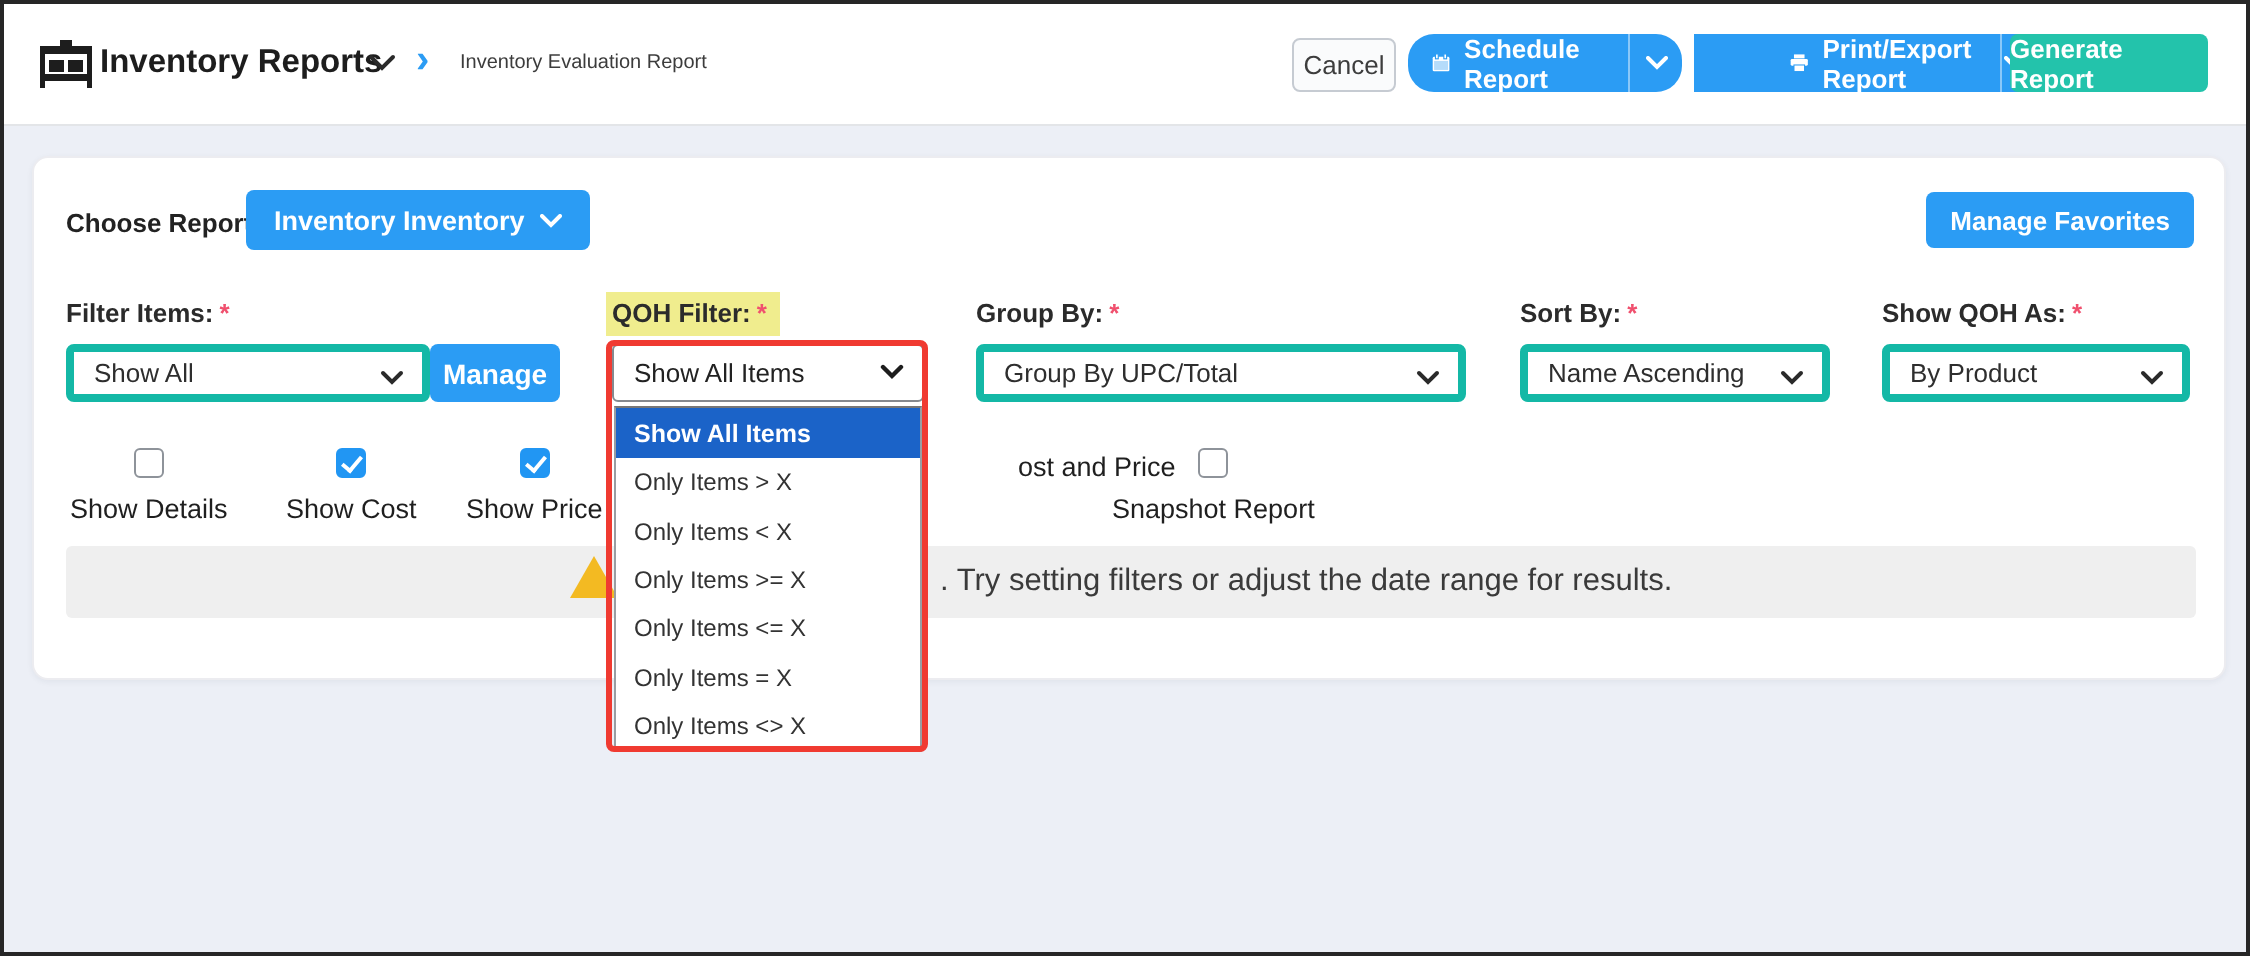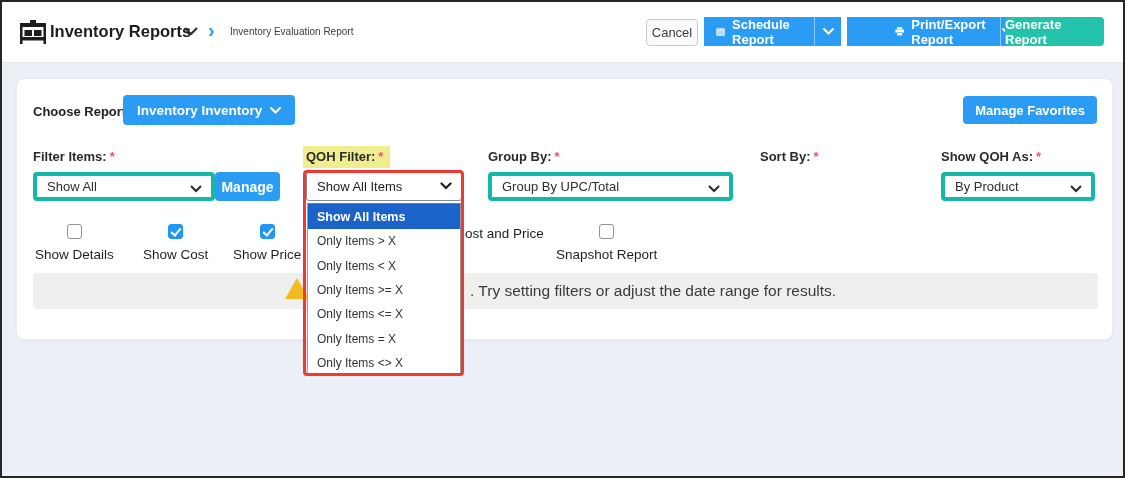--- a/index.html
+++ b/index.html
@@ -20,21 +20,21 @@
   .page-title { position: absolute; left: 48px; top: 20px; font-size: 16.5px; font-weight: 700; color: #1d1d1d; }
   .title-chevron { position: absolute; left: 182px; top: 25px; }
   .crumb-arrow { position: absolute; left: 206px; top: 17px; font-size: 20px; font-weight: 700; color: #2b9cf4; }
   .crumb-text { position: absolute; left: 228px; top: 24px; font-size: 10px; color: #3c3c3c; }
   .btn { display: flex; align-items: center; justify-content: center; border-radius: 4px; cursor: default; }
   .btn-cancel {
     position: absolute; left: 644px; top: 17px; width: 52px; height: 27px;
     background: #fafbfc; border: 1px solid #c6cbd2; color: #3d3d3d; font-size: 13px;
   }
   .btn-split { position: absolute; top: 15px; height: 29px; background: #2b9cf4; color: #fff; font-size: 13px; font-weight: 700; display: flex; align-items: center; }
-  .btn-schedule { left: 702px; width: 137px; }
+  .btn-schedule { left: 702px; width: 137px; border-radius: 13px; }
   .btn-print { left: 845px; width: 168px; padding-left: 36px; }
   .split-main { display: flex; align-items: center; gap: 7px; padding: 0 10px 0 12px; flex: 1; }
   .split-divider { width: 1px; align-self: stretch; background: rgba(255,255,255,.45); }
   .split-caret { width: 26px; display: flex; align-items: center; justify-content: center; }
   .btn-generate {
     position: absolute; left: 1003px; top: 15px; width: 99px; height: 29px;
     background: #23c3ab; color: #fff; font-size: 13px; font-weight: 700;
   }
   
   .card {
@@ -67,21 +67,21 @@
   }
   
   .cb-item { position: absolute; top: 145px; display: flex; align-items: center; gap: 8px; height: 17px; flex-direction: column; }
   .cb { width: 15px; height: 15px; border: 1.5px solid #8e939a; border-radius: 3px; background: #fff; position: relative; flex: none; }
   .cb.checked { background: #2196f3; border-color: #2196f3; }
   .cb.checked::after {
     content: ""; position: absolute; left: 4px; top: 0.5px; width: 4px; height: 8px;
     border-right: 2px solid #fff; border-bottom: 2px solid #fff; transform: rotate(40deg);
   }
   .cb-label { font-size: 13.5px; color: #1f1f1f; white-space: nowrap; }
-  .cb-fragment { position: absolute; left: 448px; top: 147px; font-size: 13.5px; color: #1f1f1f; white-space: nowrap; }
+  .cb-fragment { position: absolute; left: 448px; top: 147px; font-size: 13.5px; color: #1f1f1f; white-space: nowrap; padding-left: 44px; }
   
   .warn-bar {
     position: absolute; left: 16px; top: 194px; width: 1065px; height: 36px;
     background: #efefef; border-radius: 3px;
   }
   .warn-icon { position: absolute; left: 252px; top: 5px; }
   .warn-text { position: absolute; left: 437px; top: 0; line-height: 36px; font-size: 15.5px; color: #3a3a3a; white-space: nowrap; }
   
   .qoh-select {
     position: absolute; left: 289px; top: 93px; width: 156px; height: 29px; z-index: 5;
@@ -184,20 +184,26 @@
       </svg>
   </div>
   <div class="btn btn-manage-sm">Manage</div>
 
   <div class="sel" style="left:471px; width:245px">
     <span>Group By UPC/Total</span>
     <svg class="sel-caret" width="12" height="8" viewBox="0 0 12 8">
         <polyline points="1.5,1.5 6,6 10.5,1.5" fill="none" stroke="#2a2a2a" stroke-width="2" stroke-linecap="round"></polyline>
       </svg>
   </div>
+  <div class="sel" style="left:743px; width:155px">
+    <span>Name Ascending</span>
+    <svg class="sel-caret" width="12" height="8" viewBox="0 0 12 8">
+        <polyline points="1.5,1.5 6,6 10.5,1.5" fill="none" stroke="#2a2a2a" stroke-width="2" stroke-linecap="round"></polyline>
+      </svg>
+  </div>
   <div class="sel" style="left:924px; width:154px">
     <span>By Product</span>
     <svg class="sel-caret" width="12" height="8" viewBox="0 0 12 8">
         <polyline points="1.5,1.5 6,6 10.5,1.5" fill="none" stroke="#2a2a2a" stroke-width="2" stroke-linecap="round"></polyline>
       </svg>
   </div>
 
   <div class="cb-item" style="left:18px">
     <span class="cb"></span>
     <span class="cb-label">Show Details</span>

